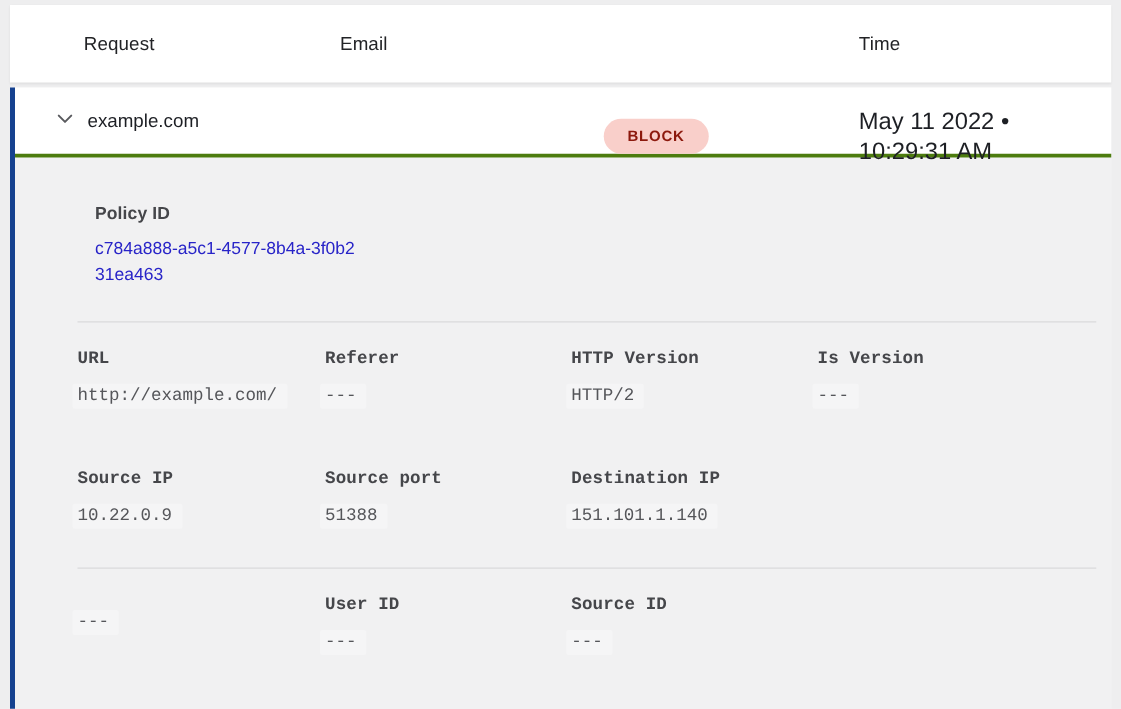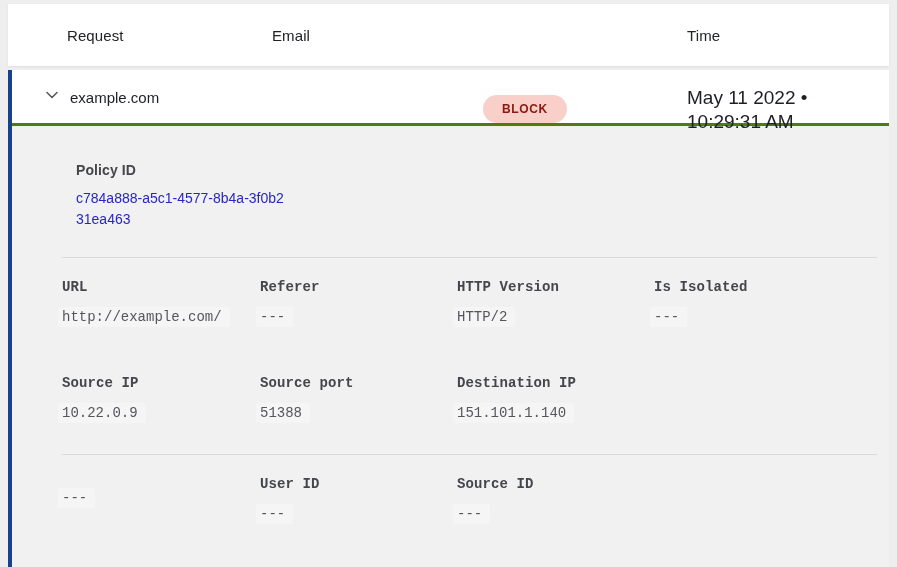--- a/index.html
+++ b/index.html
@@ -178,21 +178,21 @@
       </div>
       <div class="field-cell">
         <div class="field-label">Referer</div>
         <span class="field-value">---</span>
       </div>
       <div class="field-cell">
         <div class="field-label">HTTP Version</div>
         <span class="field-value">HTTP/2</span>
       </div>
       <div class="field-cell">
-        <div class="field-label">Is Isolated</div>
+        <div class="field-label">Is Version</div>
         <span class="field-value">---</span>
       </div>
     </div>
 
     <div class="field-grid row-gap">
       <div class="field-cell">
         <div class="field-label">Source IP</div>
         <span class="field-value">10.22.0.9</span>
       </div>
       <div class="field-cell">

